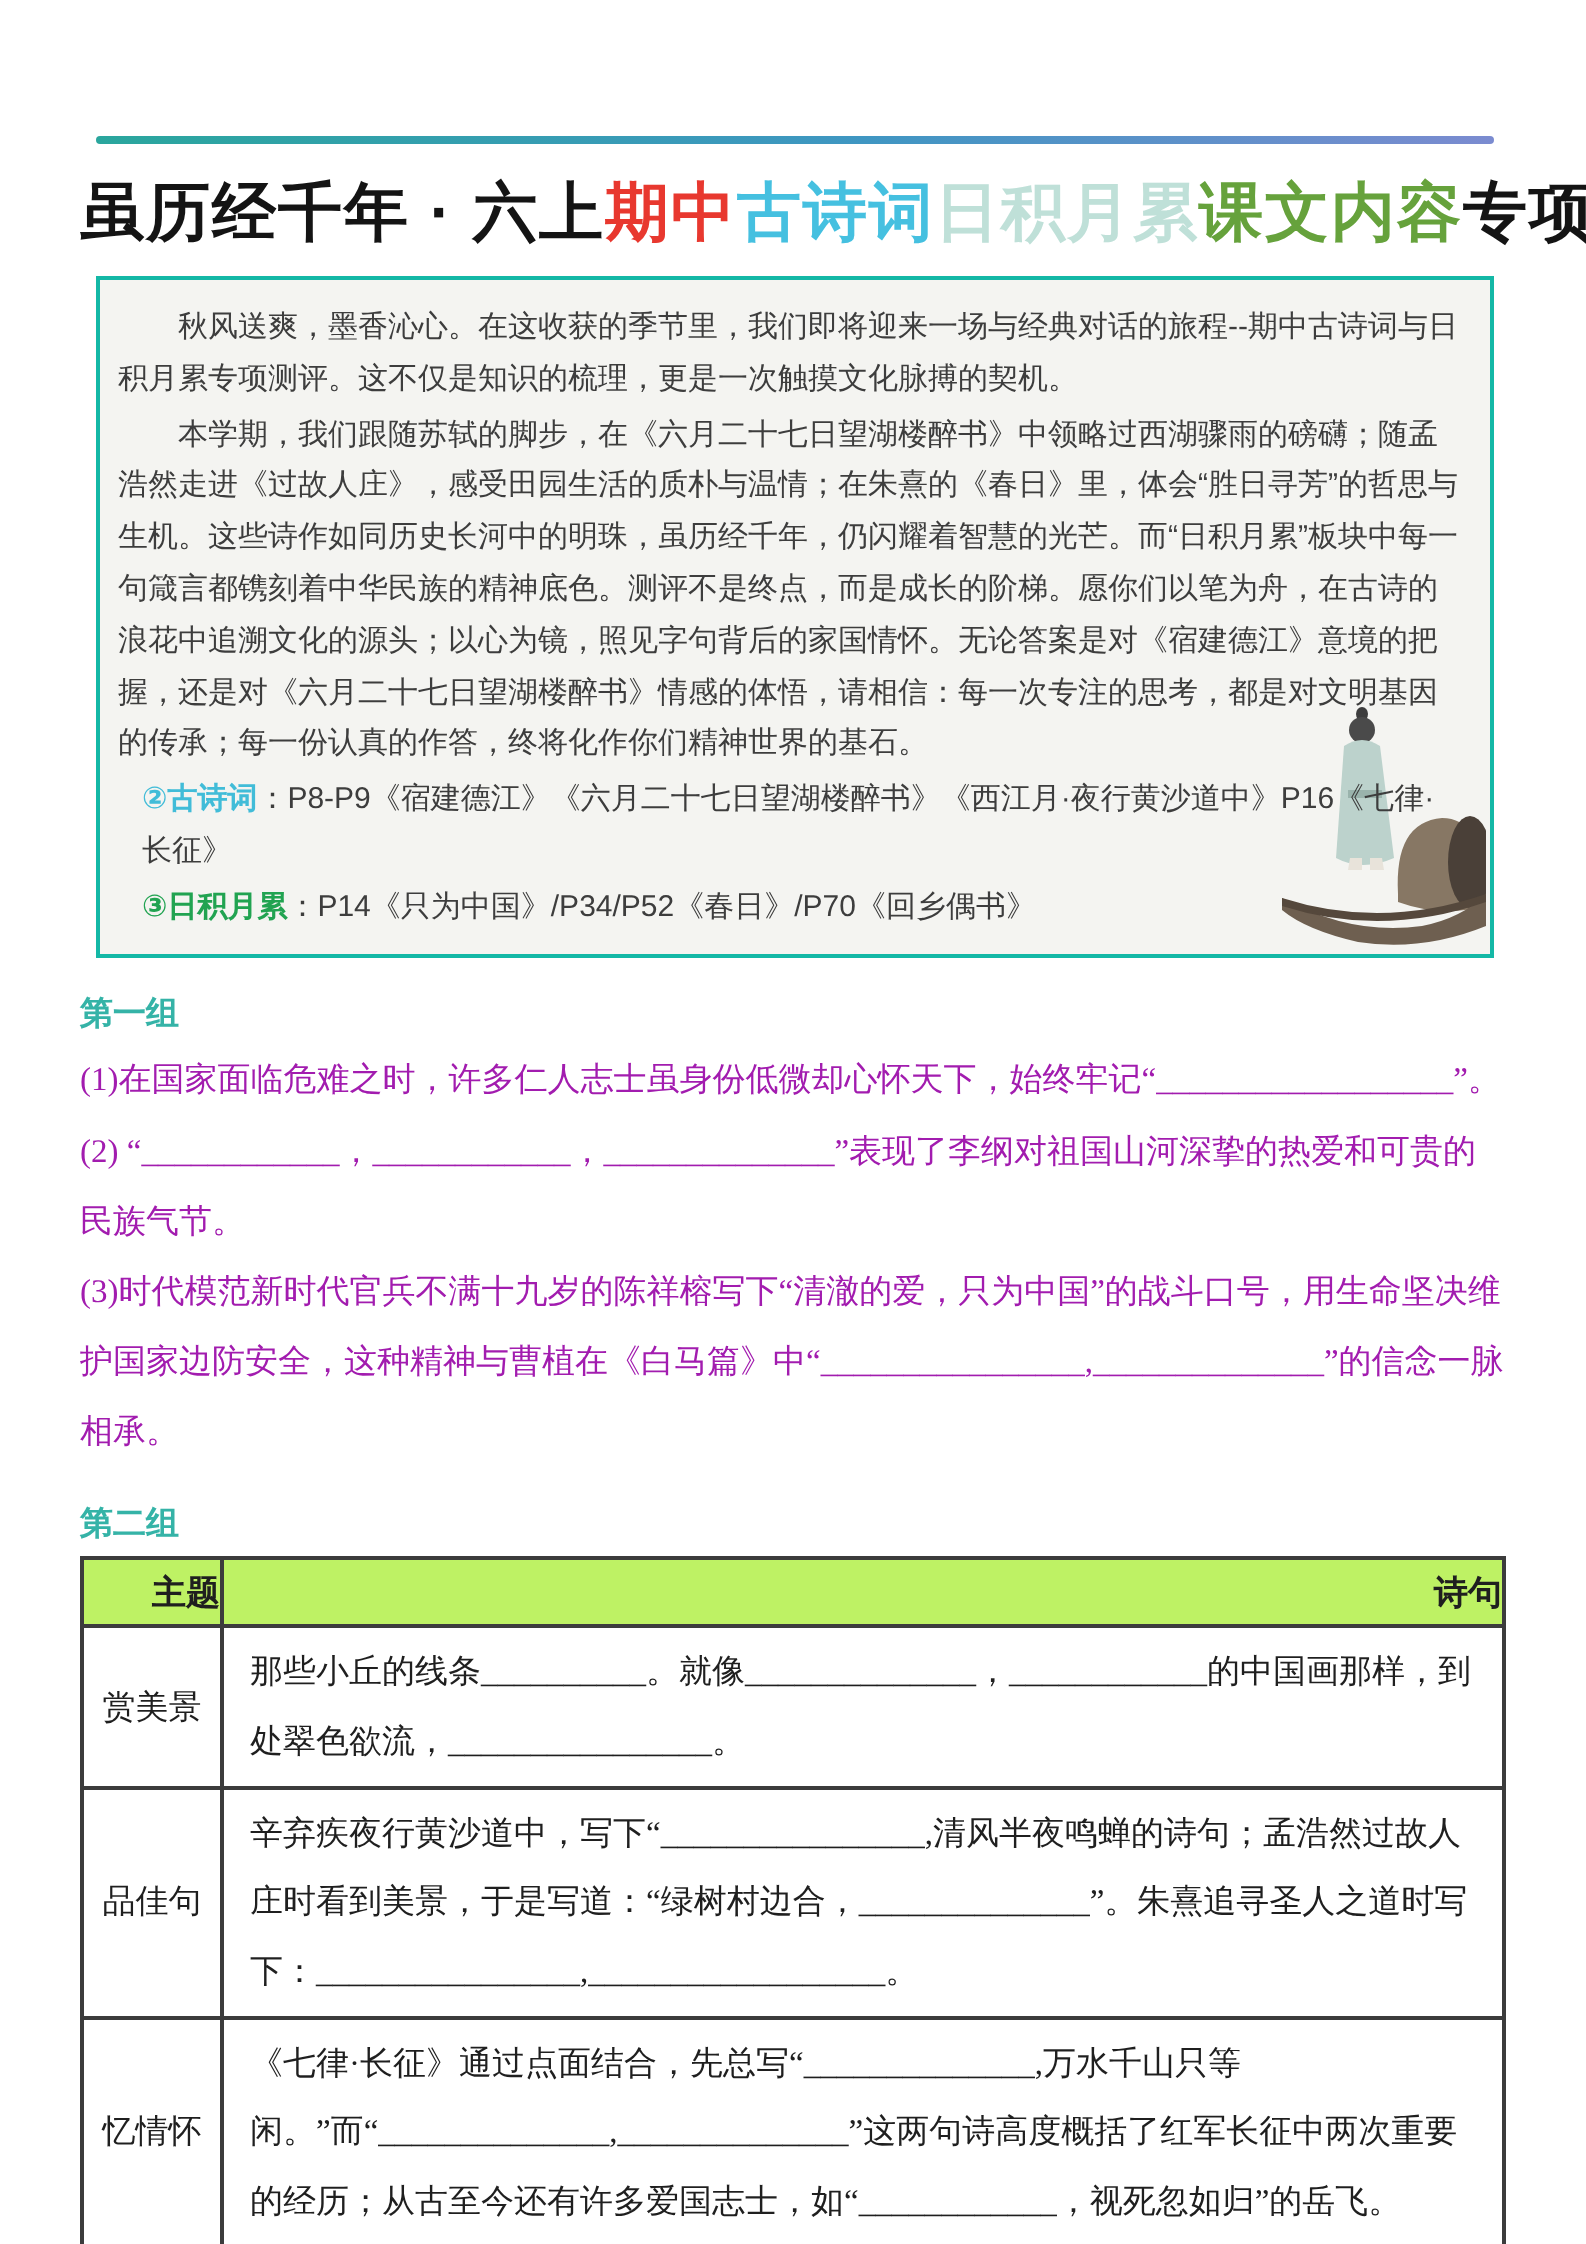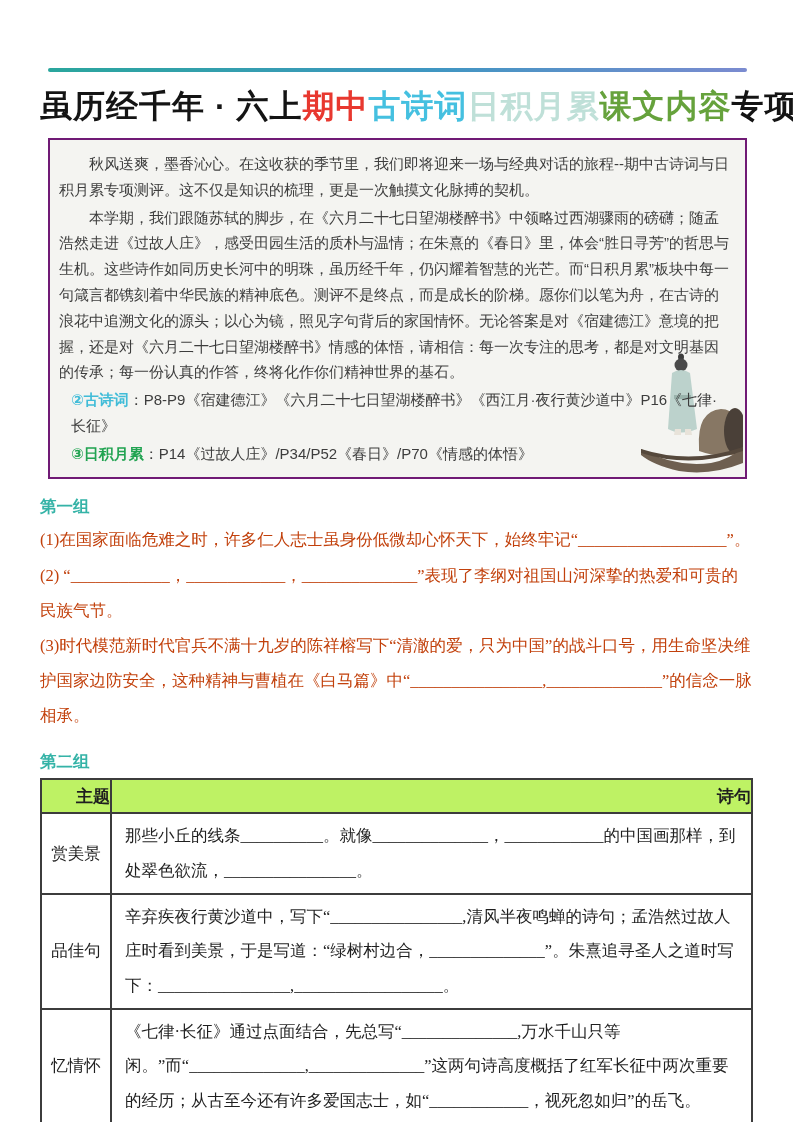--- a/index.html
+++ b/index.html
@@ -11,32 +11,32 @@
     background:linear-gradient(90deg,#2aa69d 0%,#3f96c2 55%,#7b8bd0 100%); }
 
   .title { margin:13px 0 9px; text-align:center; font-size:32px; font-weight:900;
     letter-spacing:1px; white-space:nowrap; color:#141414;
     font-family:"Liberation Sans","DejaVu Sans",sans-serif; }
   .title .t-red   { color:#e8382f; }
   .title .t-cyan  { color:#45c0e0; }
   .title .t-mint  { color:#bfe0d8; }
   .title .t-green { color:#66a23c; }
 
-  .intro-box { position:relative; margin:0 6px 0 8px; border:2px solid #701a75;
+  .intro-box { position:relative; margin:0 6px 0 8px; border:2px solid #14b8a6;
     background:#f4f4f1; padding:11px 14px 9px 9px; font-size:15px; line-height:1.72;
     color:#3d3d3d; overflow:hidden; }
   .intro-box .para { text-indent:2em; margin-bottom:2px; position:relative; z-index:1; }
   .intro-box .scope { margin:2px 0 1px 12px; position:relative; z-index:1; }
   .tag-green { color:#21a351; font-weight:bold; }
   .tag-cyan  { color:#41bcd8; font-weight:bold; }
   .boat-art { position:absolute; right:2px; bottom:0; width:102px; height:128px; z-index:0; }
 
   .group-heading { margin:17px 0 5px; color:#35b3a7; font-size:16.5px; font-weight:bold; }
   .question { font-family:"Liberation Serif","DejaVu Serif",serif; font-size:16.5px;
-    line-height:2.12; color:#c2410c; margin:1px 0; }
+    line-height:2.12; color:#a21caf; margin:1px 0; }
 
   .poem-table { width:100%; border-collapse:collapse; margin-top:5px;
     font-family:"Liberation Serif","DejaVu Serif",serif; font-size:16.5px; color:#1f1f1f; }
   .poem-table th, .poem-table td { border:2px solid #3c3c3c; }
   .poem-table th { background:#bef264; font-weight:bold; text-align:right;
     height:34px; font-size:17px; }
   .poem-table th.theme-col { width:70px; }
   .poem-table td.theme-cell { text-align:center; vertical-align:middle; width:70px; }
   .poem-table td.content-cell { padding:5px 13px; line-height:2.08; }
 </style>
@@ -58,21 +58,21 @@
       <path d="M34 80 L 40 80 L 40 86 L 33 86 Z" fill="#e8e3da"></path>
       <path d="M44 80 L 50 80 L 51 86 L 44 86 Z" fill="#e8e3da"></path>
       <path d="M58 98 Q 56 62 80 60 Q 100 60 102 94 L 102 104 Q 80 110 58 102 Z" fill="#877764"></path>
       <ellipse cx="94" cy="82" rx="11" ry="23" fill="#4a4038"></ellipse>
       <path d="M0 100 Q 35 119 70 114 Q 90 110 102 98 L 102 114 Q 70 127 38 122 Q 12 116 0 106 Z" fill="#6e5f50"></path>
       <path d="M0 100 Q 50 116 102 98 L 102 102 Q 50 120 0 104 Z" fill="#55483c"></path>
     </svg>
     <p class="para">秋风送爽，墨香沁心。在这收获的季节里，我们即将迎来一场与经典对话的旅程--期中古诗词与日积月累专项测评。这不仅是知识的梳理，更是一次触摸文化脉搏的契机。</p>
     <p class="para">本学期，我们跟随苏轼的脚步，在《六月二十七日望湖楼醉书》中领略过西湖骤雨的磅礴；随孟浩然走进《过故人庄》，感受田园生活的质朴与温情；在朱熹的《春日》里，体会“胜日寻芳”的哲思与生机。这些诗作如同历史长河中的明珠，虽历经千年，仍闪耀着智慧的光芒。而“日积月累”板块中每一句箴言都镌刻着中华民族的精神底色。测评不是终点，而是成长的阶梯。愿你们以笔为舟，在古诗的浪花中追溯文化的源头；以心为镜，照见字句背后的家国情怀。无论答案是对《宿建德江》意境的把握，还是对《六月二十七日望湖楼醉书》情感的体悟，请相信：每一次专注的思考，都是对文明基因的传承；每一份认真的作答，终将化作你们精神世界的基石。</p>
     <p class="scope"><span class="tag-cyan">②古诗词</span><span>：P8-P9《宿建德江》《六月二十七日望湖楼醉书》《西江月·夜行黄沙道中》P16《七律·长征》</span></p>
-    <p class="scope"><span class="tag-green">③日积月累</span><span>：P14《过故人庄》/P34/P52《春日》/P70《情感的体悟》</span></p>
+    <p class="scope"><span class="tag-green">③日积月累</span><span>：P14《只为中国》/P34/P52《春日》/P70《回乡偶书》</span></p>
   </div>
 
   <h2 class="group-heading">第一组</h2>
   <p class="question">(1)在国家面临危难之时，许多仁人志士虽身份低微却心怀天下，始终牢记“__________________”。</p>
   <p class="question">(2) “____________，____________，______________”表现了李纲对祖国山河深挚的热爱和可贵的民族气节。</p>
   <p class="question">(3)时代模范新时代官兵不满十九岁的陈祥榕写下“清澈的爱，只为中国”的战斗口号，用生命坚决维护国家边防安全，这种精神与曹植在《白马篇》中“________________,______________”的信念一脉相承。</p>
 
   <h2 class="group-heading">第二组</h2>
 
   <table class="poem-table">

